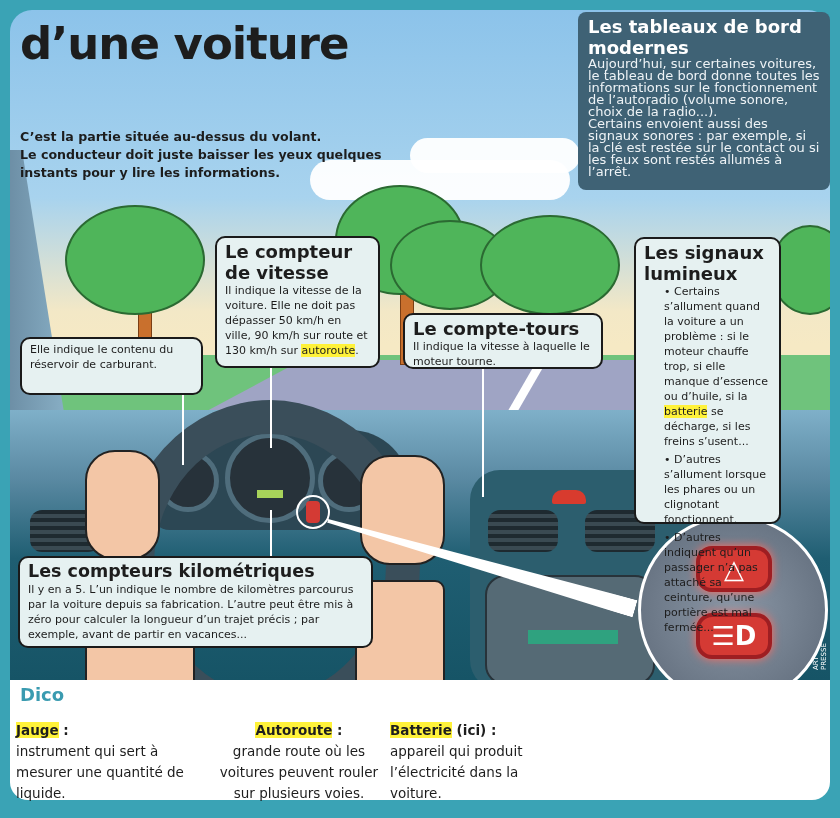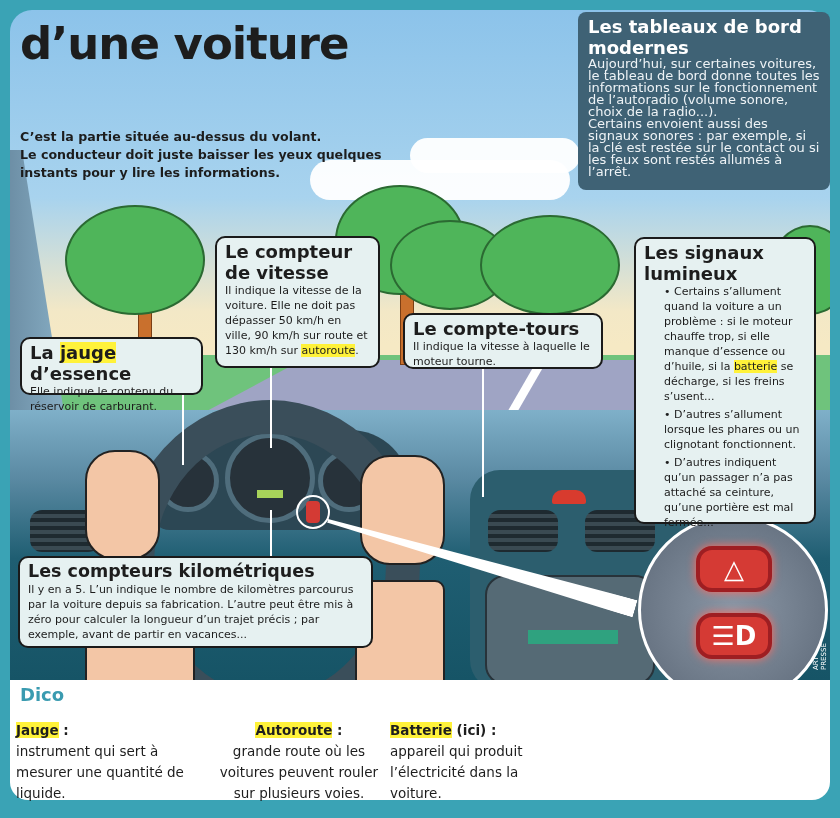--- a/index.html
+++ b/index.html
@@ -45,21 +45,21 @@
 
   .box{position:absolute;background:#e6f1f1;border:2px solid #1a1a1a;border-radius:10px;padding:3px 8px;color:#1d1d1d;}
   .box h3{font-size:18px;line-height:21px;font-weight:bold;}
   .box p{font-size:11px;line-height:15px;}
   .hl{background:#fff23a;}
   .b-speed{left:215px;top:236px;width:165px;height:132px;}
   .b-tours{left:403px;top:313px;width:200px;height:56px;}
   .b-jauge{left:20px;top:337px;width:183px;height:58px;}
   .b-km{left:18px;top:556px;width:355px;height:92px;}
   .b-km h3{font-size:17.5px;}
-  .b-sig{left:634px;top:237px;width:182px;height:287px;}
+  .b-sig{left:634px;top:237px;width:147px;height:287px;}
   .b-sig p{margin-bottom:3px;margin-left:20px;}
 
   .credit{position:absolute;left:812px;top:670px;font-size:7px;color:#fff;transform:rotate(-90deg);transform-origin:left top;}
 
   .dico{position:absolute;left:10px;top:680px;width:820px;height:120px;background:#fff;border-radius:0 0 18px 18px;}
   .dico-tab{position:absolute;left:10px;top:683px;width:74px;height:30px;background:#fff;border-radius:0 14px 0 0;}
   .dico-title{position:absolute;left:20px;top:684px;font-size:18px;font-weight:bold;color:#3a9bb0;}
   .def{position:absolute;top:720px;font-size:13.5px;line-height:21px;color:#1d1d1d;width:170px;}
   .def .term{font-weight:bold;}
 </style>
@@ -138,21 +138,20 @@
   <h3>Le compteur de vitesse</h3>
   <p><span>Il indique la vitesse de la voiture. Elle ne doit pas dépasser 50 km/h en ville, 90 km/h sur route et 130 km/h sur </span><span class="hl">autoroute</span><span>.</span></p>
 </div>
 
 <div class="box b-tours">
   <h3>Le compte-tours</h3>
   <p>Il indique la vitesse à laquelle le moteur tourne.</p>
 </div>
 
 <div class="box b-jauge">
-  <h3><span>La </span><span class="hl">jauge</span><span> d’essence</span></h3>
   <p>Elle indique le contenu du réservoir de carburant.</p>
 </div>
 
 <div class="box b-km">
   <h3>Les compteurs kilométriques</h3>
   <p>Il y en a 5. L’un indique le nombre de kilomètres parcourus par la voiture depuis sa fabrication. L’autre peut être mis à zéro pour calculer la longueur d’un trajet précis ; par exemple, avant de partir en vacances...</p>
 </div>
 
 <div class="box b-sig">
   <h3>Les signaux lumineux</h3>

